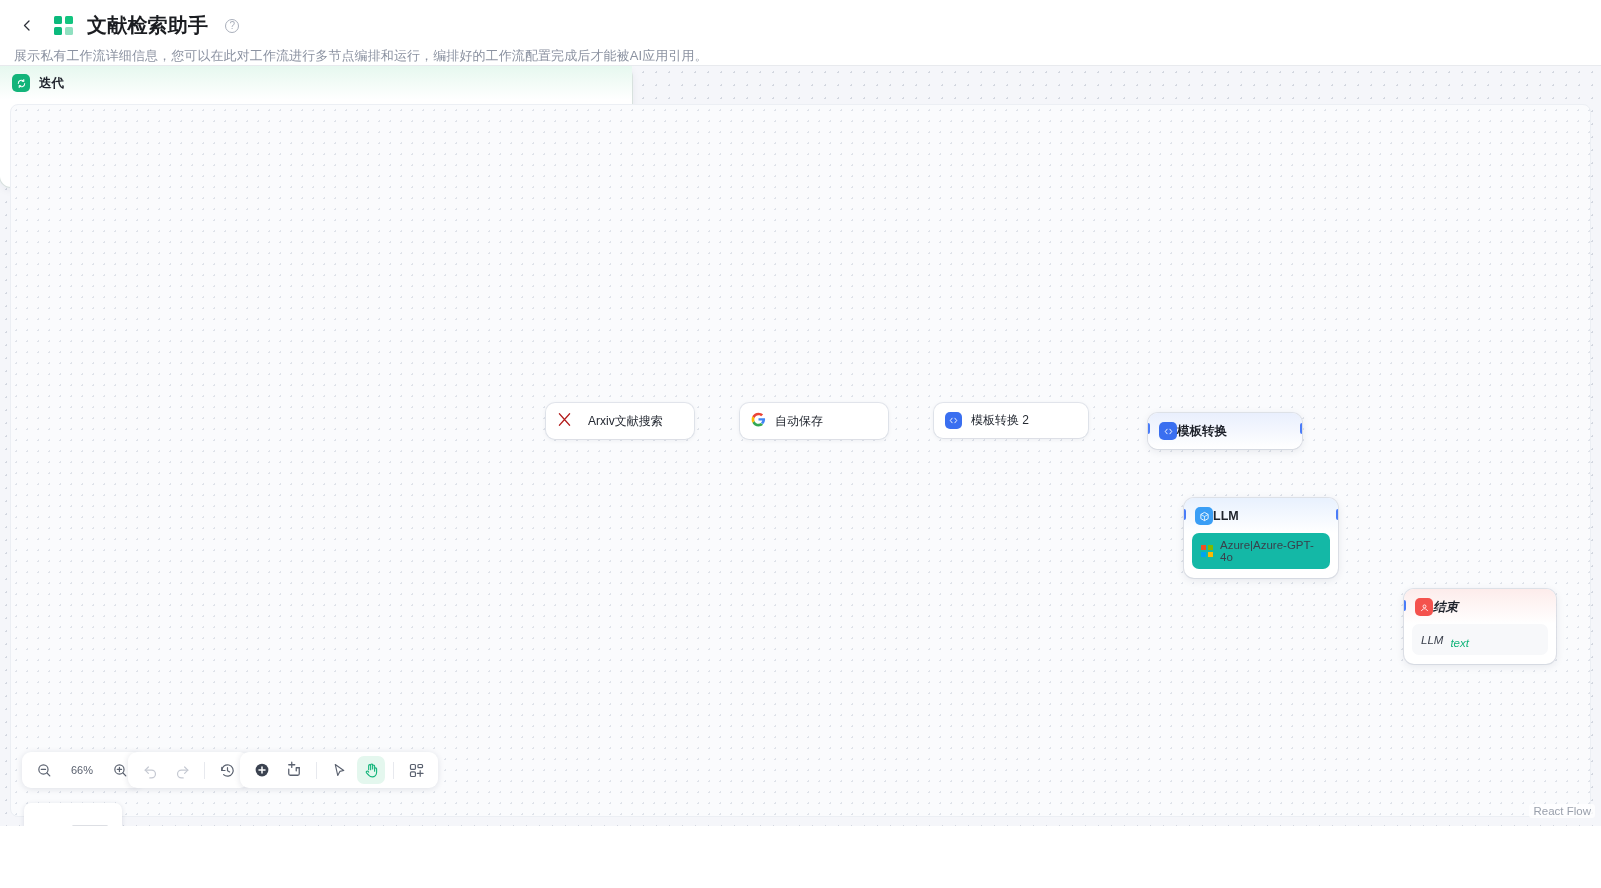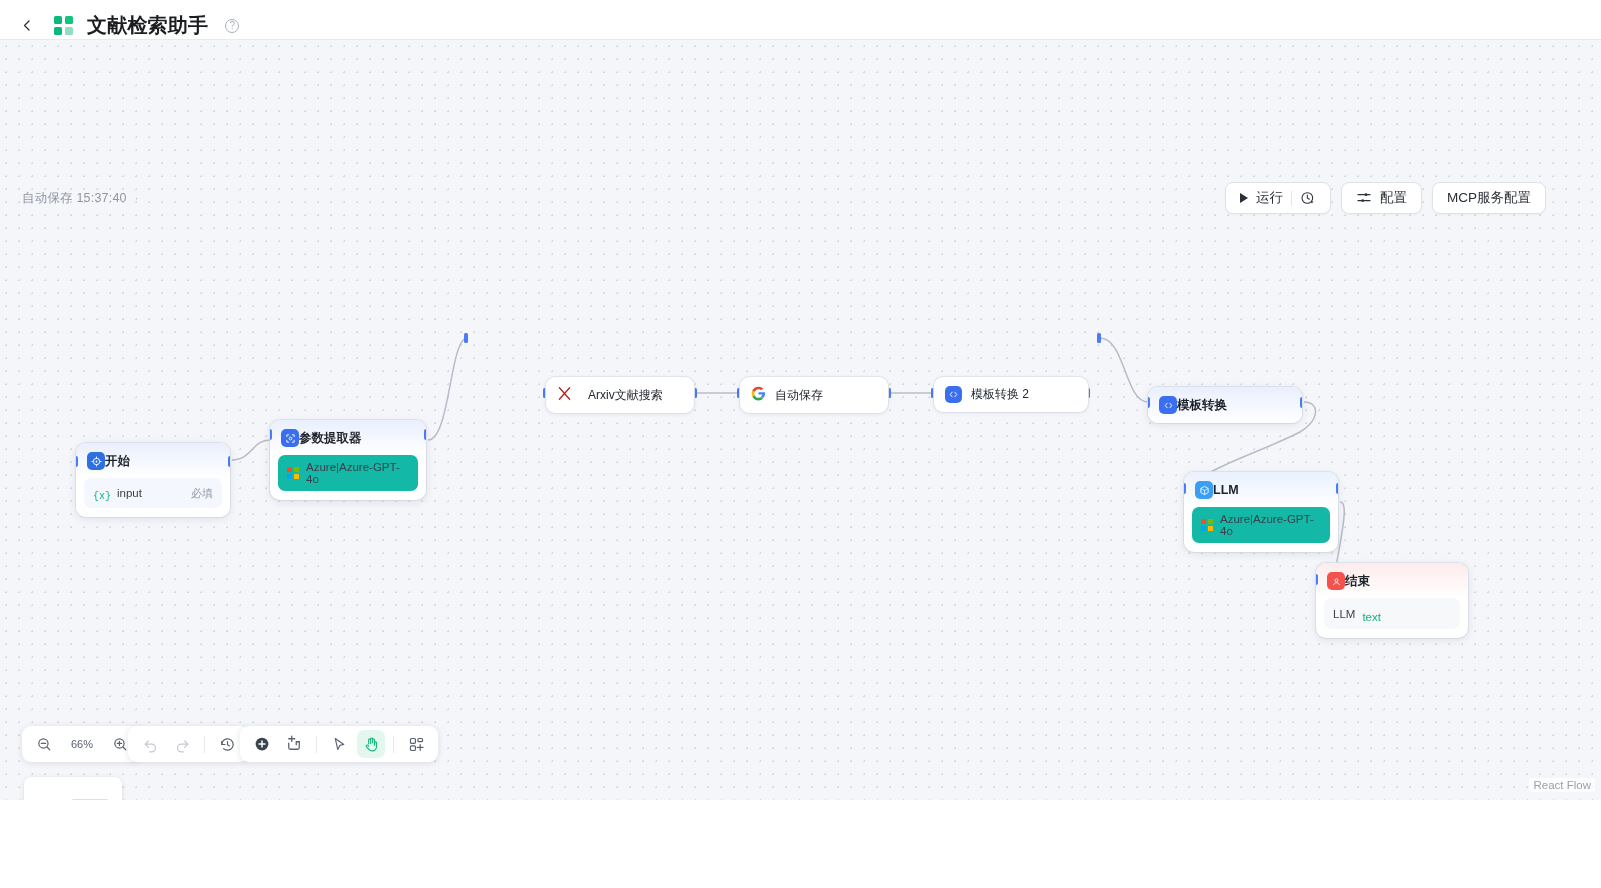--- a/index.html
+++ b/index.html
@@ -156,21 +156,21 @@
 
   
   #node-tpl { left: 1148px; top: 347px; width: 154px; }
   #node-tpl .node-head { background: linear-gradient(180deg,#e9effd 0%, #ffffff 100%); padding-bottom: 9px; }
 
   
   #node-llm { left: 1184px; top: 432px; width: 154px; }
   #node-llm .node-head { background: linear-gradient(180deg,#e8f1fe 0%, #ffffff 100%); }
 
   
-  #node-end { left: 1316px; top: 523px; width: 152px; }
+  #node-end { left: 1404px; top: 523px; width: 152px; font-style: italic; }
   #node-end .node-head { background: linear-gradient(180deg,#fdeceb 0%, #ffffff 100%); }
   #node-end .chip { background: #f7f8fa; }
 
   
   .ms-logo { width: 12px; height: 12px; display: grid;
     grid-template-columns: 1fr 1fr; grid-template-rows: 1fr 1fr; gap: 1.5px; flex: 0 0 12px; }
   .ms-logo i { display: block; }
   .varname { font-family: "Liberation Mono", monospace; font-size: 10px; }
 
   
@@ -222,20 +222,21 @@
     </div>
     <div class="app-logo">
       <i style="background:#0bb97c"></i>
         <i style="background:#12c47f"></i>
       <i style="background:#0bb97c"></i>
         <i style="background:#8fe0c0"></i>
     </div>
     <div class="app-title">文献检索助手</div>
     <span class="help-icon">?</span>
   </div>
+  <div class="subtitle">展示私有工作流详细信息，您可以在此对工作流进行多节点编排和运行，编排好的工作流配置完成后才能被AI应用引用。</div>
   <div class="header-sep"></div>
 </div>
 
 <div class="canvas-wrap">
 
   <div class="autosave">
     <span>自动保存 15:37:40</span>
     <span class="dot">·</span>
   </div>
 
@@ -327,20 +328,32 @@
           <i style="background:#00a4ef"></i>
             <i style="background:#ffb900"></i>
         </span>
         <span>Azure|Azure-GPT-4o</span>
       </div>
     </div>
     <span class="hleft" style="top:14px"></span>
     <span class="hright" style="top:14px"></span>
   </div>
 
+  <div id="node-iter">
+    <div class="iter-head">
+      <span class="nicon" style="background:#13b47a">
+        <svg width="11" height="11" viewBox="0 0 24 24" fill="none">
+          <path d="M5 12a7 7 0 0 1 11.7-5.2M19 12a7 7 0 0 1-11.7 5.2" stroke="#fff" stroke-width="2.2" stroke-linecap="round"></path>
+          <path d="M17 3.4v3.6h-3.6M7 20.6V17h3.6" stroke="#fff" stroke-width="2.2" stroke-linecap="round" stroke-linejoin="round"></path>
+        </svg>
+      </span>
+      <span>迭代</span>
+    </div>
+    <div class="iter-canvas"></div>
+  </div>
 
   <div class="sub-node" id="sub-arxiv">
     <span>
       <svg width="15" height="15" viewBox="0 0 24 24">
         <path d="M4 3 L20 21 M20 3 L4 21" stroke="#b31b1b" stroke-width="2.4" stroke-linecap="round"></path>
       </svg>
     </span>
     <span>Arxiv文献搜索</span>
   </div>
 

